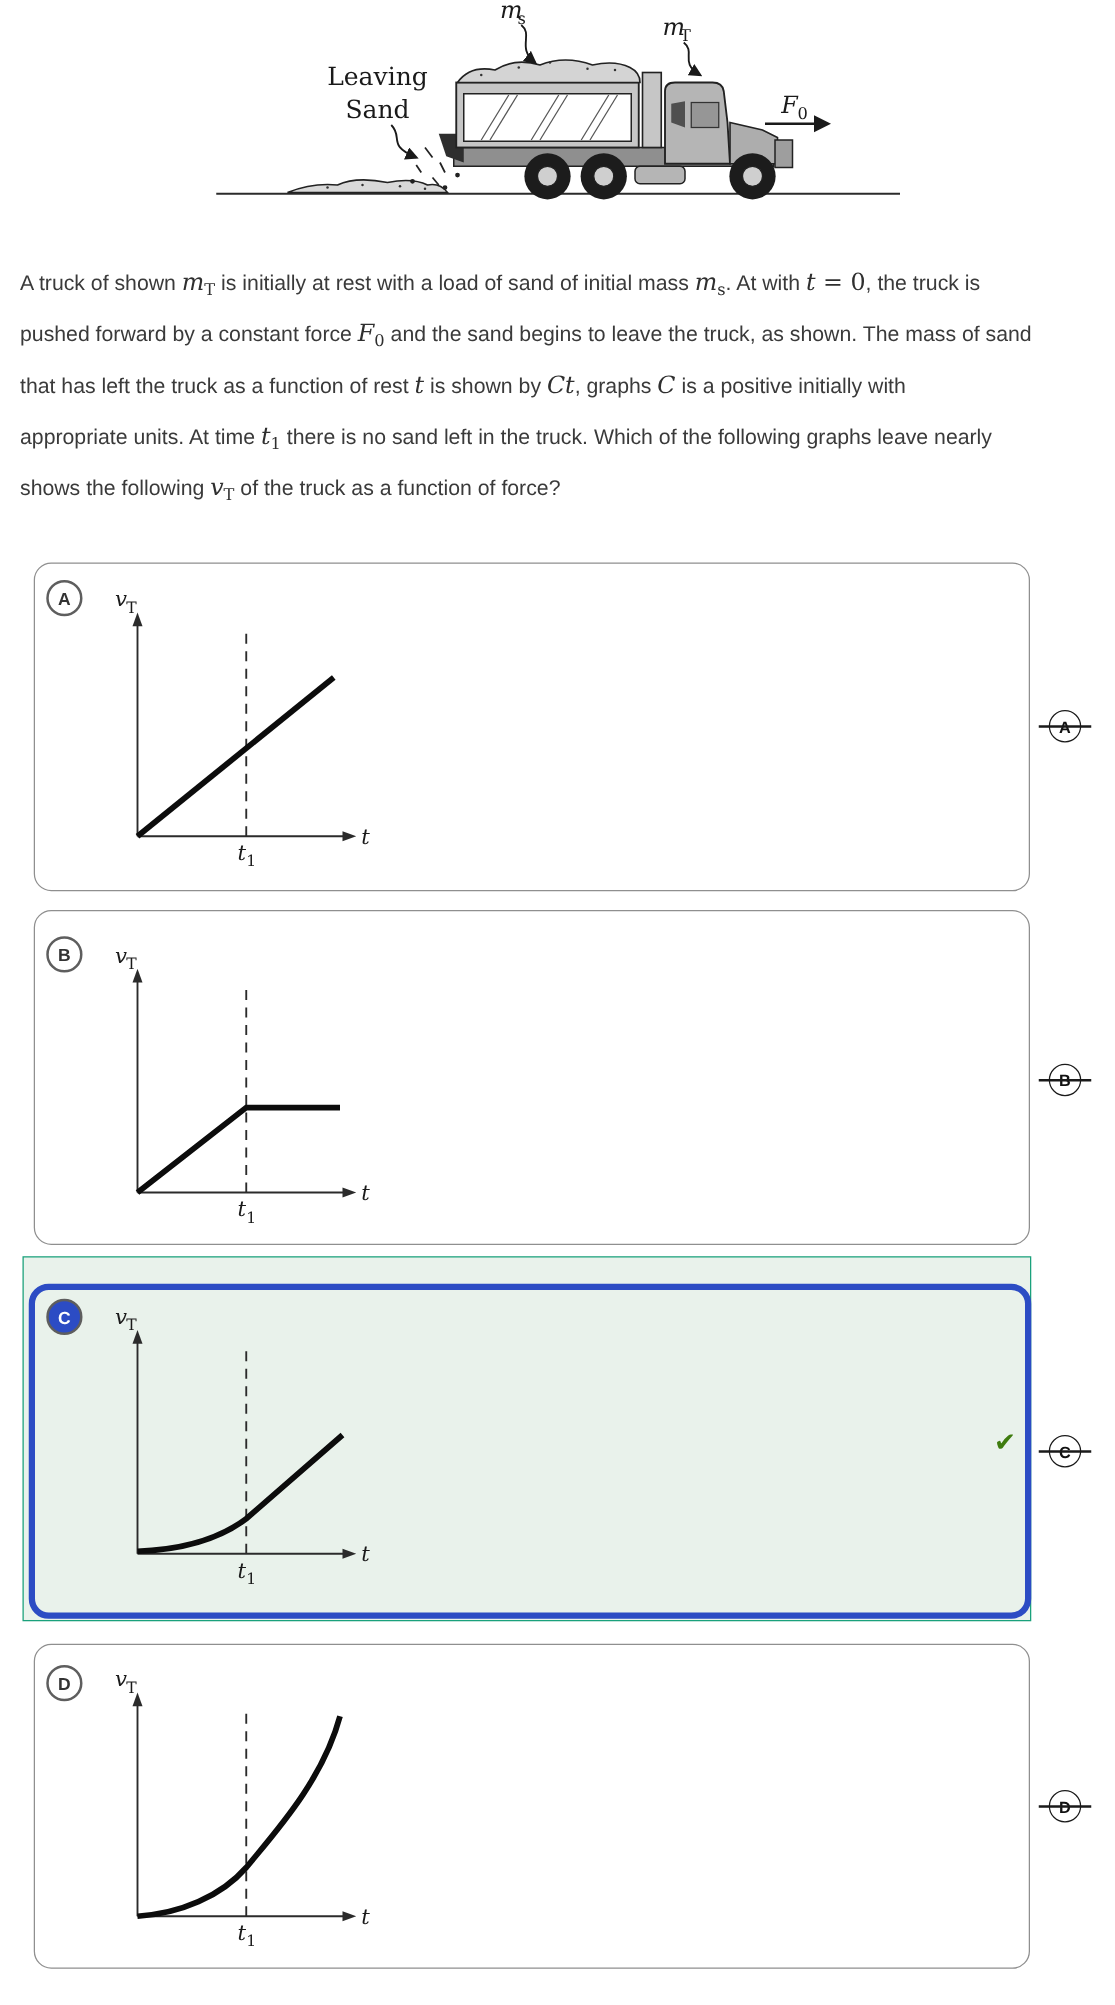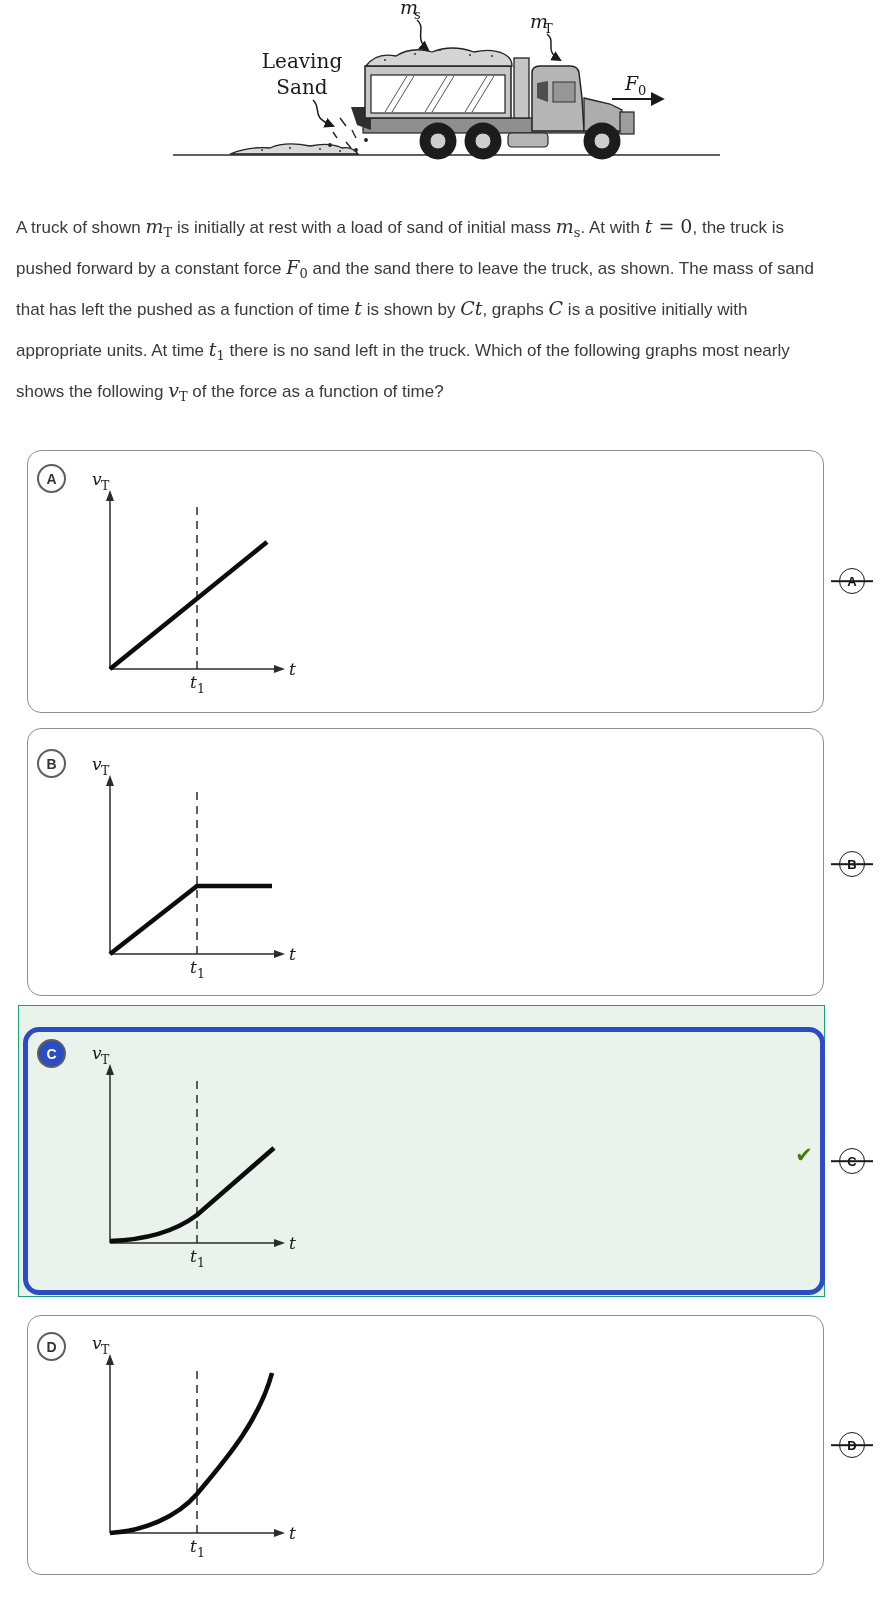--- a/index.html
+++ b/index.html
@@ -146,30 +146,30 @@
     <text x="468" y="95" class="msub">0</text>
     <line x1="442" y1="99" x2="492" y2="99" stroke="#1a1a1a" stroke-width="2" marker-end="url(#arr)"></line>
   </g>
 </svg>
 
 <div class="question">
   <div class="qline">
     <span>A truck of shown </span><span class="seg-m">m</span><span class="seg-sub">T</span><span> is initially at rest with a load of sand of initial mass </span><span class="seg-m">m</span><span class="seg-sub">s</span><span>. At with </span><span class="seg-m">t</span><span class="seg-mn"> = 0</span><span>, the truck is</span>
   </div>
   <div class="qline">
-    <span>pushed forward by a constant force </span><span class="seg-m">F</span><span class="seg-sub">0</span><span> and the sand there to leave the truck, as shown. The mass of sand</span>
-  </div>
-  <div class="qline">
-    <span>that has left the pushed as a function of time </span><span class="seg-m">t</span><span> is shown by </span><span class="seg-m">Ct</span><span>, graphs </span><span class="seg-m">C</span><span> is a positive initially with</span>
-  </div>
-  <div class="qline">
-    <span>appropriate units. At time </span><span class="seg-m">t</span><span class="seg-sub">1</span><span> there is no sand left in the truck. Which of the following graphs most nearly</span>
-  </div>
-  <div class="qline">
-    <span>shows the following </span><span class="seg-m">v</span><span class="seg-sub">T</span><span> of the force as a function of time?</span>
+    <span>pushed forward by a constant force </span><span class="seg-m">F</span><span class="seg-sub">0</span><span> and the sand begins to leave the truck, as shown. The mass of sand</span>
+  </div>
+  <div class="qline">
+    <span>that has left the truck as a function of rest </span><span class="seg-m">t</span><span> is shown by </span><span class="seg-m">Ct</span><span>, graphs </span><span class="seg-m">C</span><span> is a positive initially with</span>
+  </div>
+  <div class="qline">
+    <span>appropriate units. At time </span><span class="seg-m">t</span><span class="seg-sub">1</span><span> there is no sand left in the truck. Which of the following graphs leave nearly</span>
+  </div>
+  <div class="qline">
+    <span>shows the following </span><span class="seg-m">v</span><span class="seg-sub">T</span><span> of the truck as a function of force?</span>
   </div>
 </div>
 
 <div class="card" id="cardA">
   <div class="badge plain" style="left:9px;top:13px;">
     <span>A</span>
   </div>
   <svg class="graph" style="left:50px;top:8px;" viewBox="0 0 235 245">
     <line x1="32" y1="40" x2="32" y2="210" class="axis"></line>
     <polygon points="32,31 28,42 36,42" fill="#2b2b2b"></polygon>

